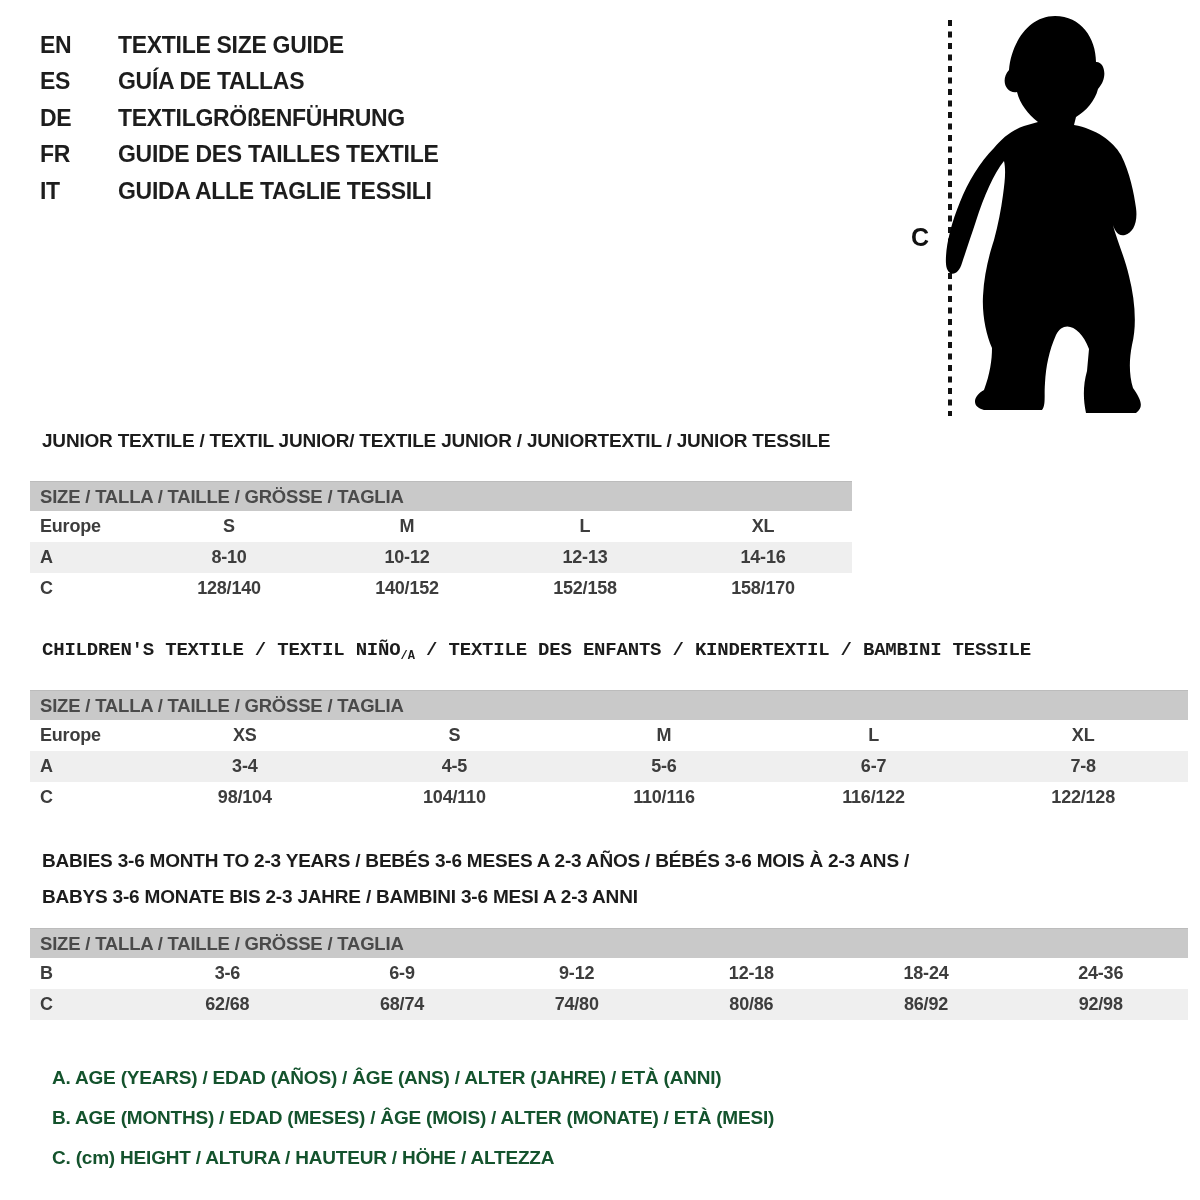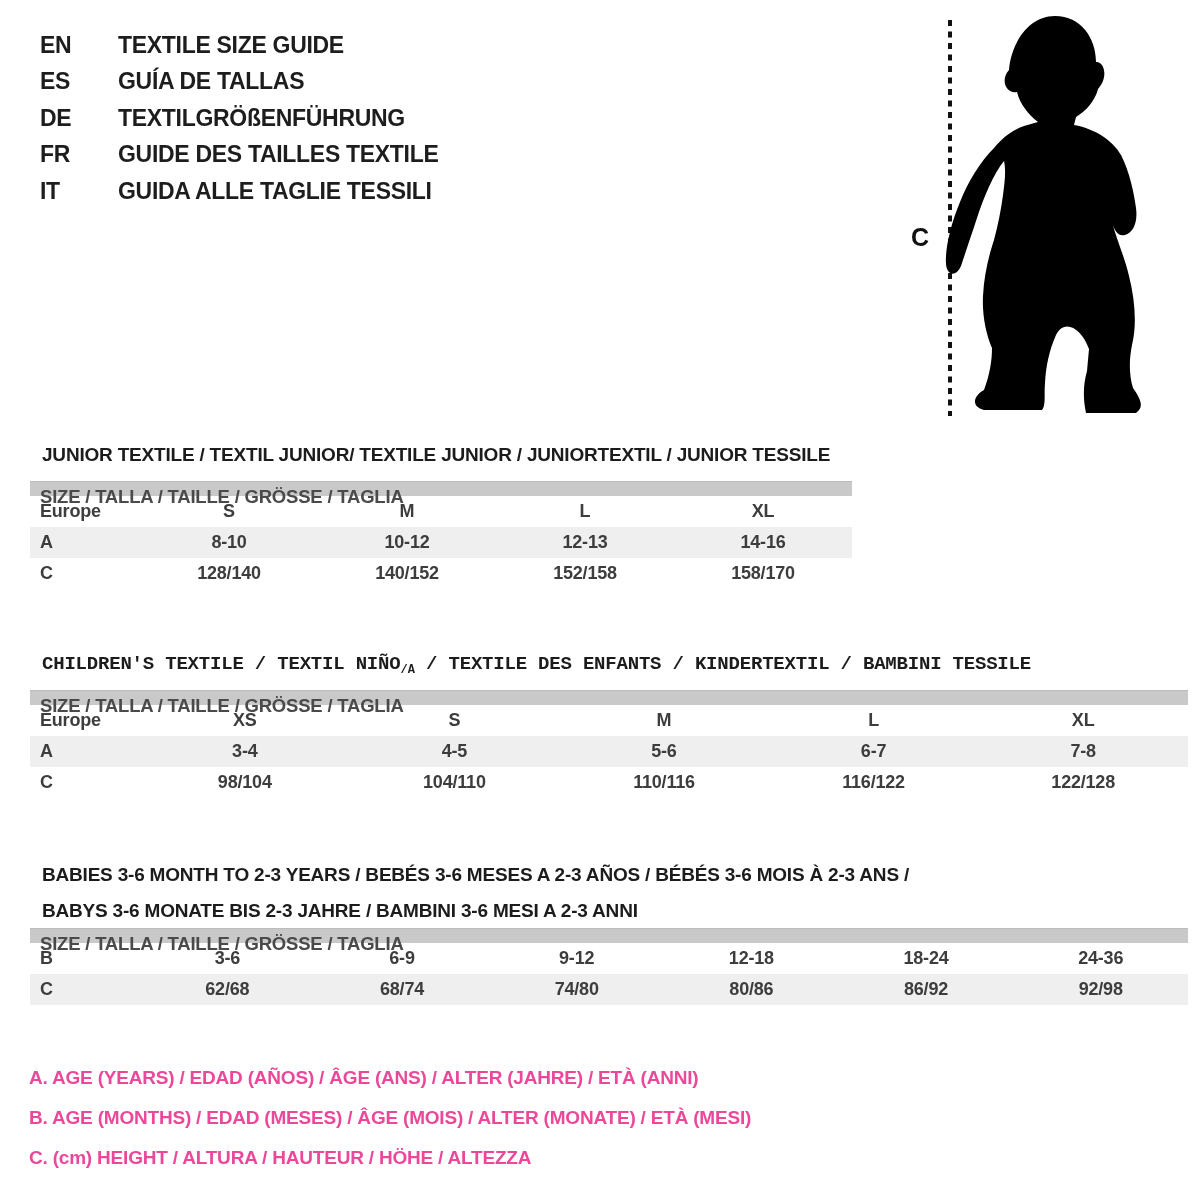--- a/index.html
+++ b/index.html
@@ -7,38 +7,38 @@
     position:relative;width:1200px;height:1200px;background:#ffffff;overflow:hidden;
     font-family:"Liberation Sans","DejaVu Sans",sans-serif;font-weight:700;color:#1d1d1d;
   }
   
   .langs{position:absolute;left:40px;top:27px;font-size:23px;letter-spacing:-0.3px;}
   .lang-row{display:flex;height:36.5px;align-items:center;}
   .lang-code{width:78px;flex:0 0 78px;}
   
   .figure{position:absolute;left:905px;top:0;width:295px;height:430px;}
   
-  .sec-title{position:absolute;left:42px;font-size:19px;letter-spacing:-0.2px;color:#1c1c1c;white-space:nowrap;margin-top:14px;}
+  .sec-title{position:absolute;left:42px;font-size:19px;letter-spacing:-0.2px;color:#1c1c1c;white-space:nowrap;}
   .sec-title.pos1{top:430px;}
   .sec-title.pos2{top:639px;font-family:Liberation Mono, monospace;}
   .sec-title.pos3{top:843px;line-height:36px;}
   .sub{font-size:12px;position:relative;top:4px;letter-spacing:0;}
   
   .table{position:absolute;left:30px;color:#3d3d3d;font-size:18px;letter-spacing:-0.2px;}
   .table.pos1{top:481px;width:822px;}
   .table.pos2{top:690px;width:1158px;}
   .table.pos3{top:928px;width:1158px;}
-  .size-bar{height:15px;line-height:29px;background:#c9c9c9;border-top:1px solid #bcbcbc;
+  .size-bar{height:30px;line-height:29px;background:#c9c9c9;border-top:1px solid #bcbcbc;
     box-sizing:border-box;padding-left:10px;color:#4a4a4a;font-size:18.5px;}
   .trow{display:flex;height:31px;line-height:31px;}
   .table > :nth-child(3){background:#efefef;}
   .tlabel{flex:0 0 110px;width:110px;padding-left:10px;box-sizing:border-box;}
   .tcell{flex:1;text-align:center;}
   
-  .legend{position:absolute;left:29px;top:1058px;font-size:19px;line-height:40px;color:#ec4899;letter-spacing:-0.2px;}
+  .legend{position:absolute;left:52px;top:1058px;font-size:19px;line-height:40px;color:#14532d;letter-spacing:-0.2px;}
 </style>
 </head>
 <body>
 
 <div id="canvas">
 
   <div class="langs">
     <div class="lang-row">
       <span class="lang-code">EN</span>
       <span class="lang-title">TEXTILE SIZE GUIDE</span>

